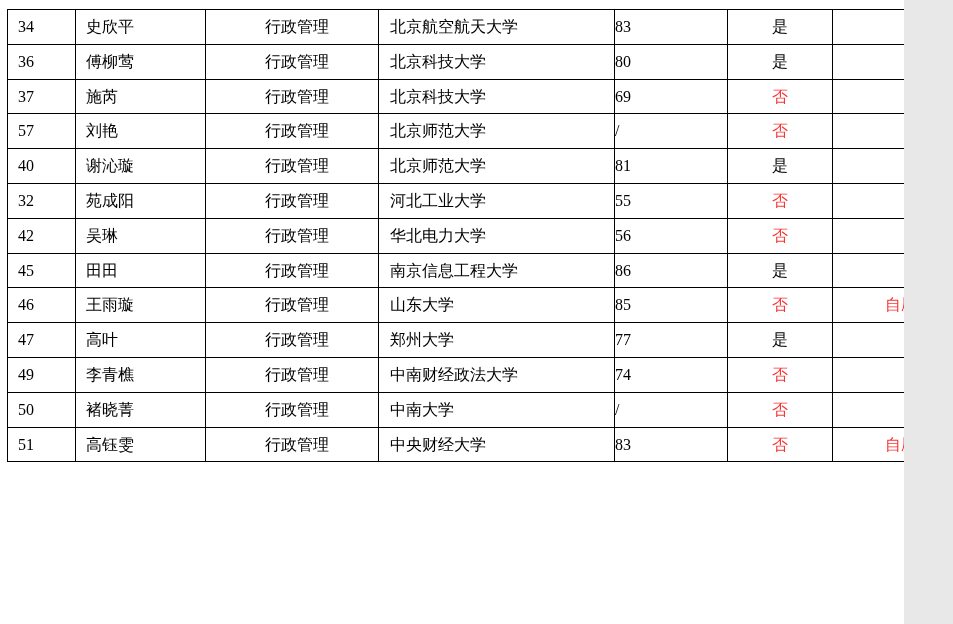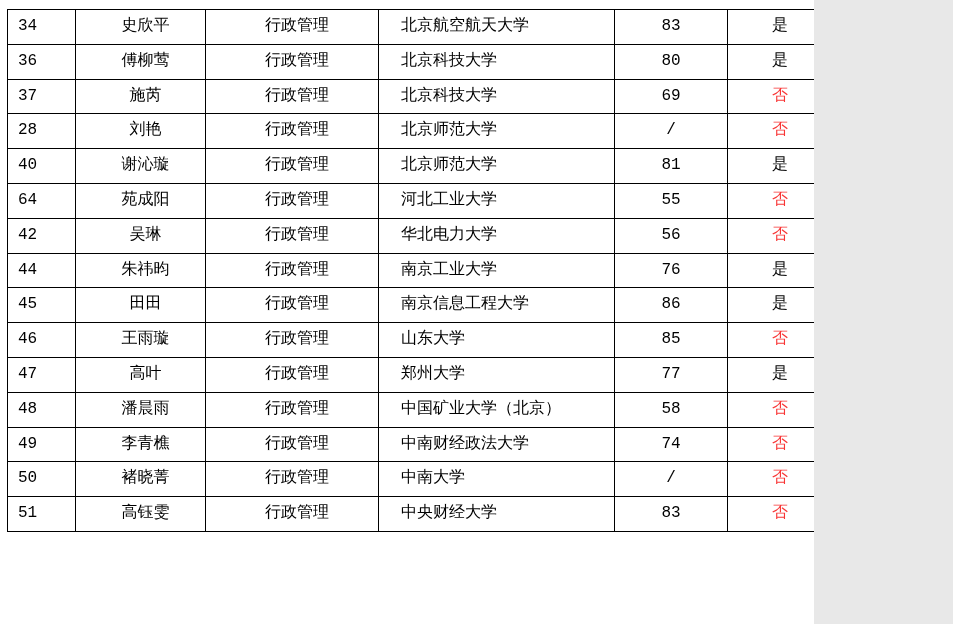--- a/index.html
+++ b/index.html
@@ -5,25 +5,25 @@
   :root {
     --text: #000000;
     --red: #f83535;
     --border: #000000;
     --bg: #ffffff;
   }
   * { margin: 0; padding: 0; box-sizing: border-box; }
   html, body { background: #e8e8e8; }
   .page {
     position: relative;
-    width: 814px;
+    width: 904px;
     height: 624px;
     background: var(--bg);
     overflow: hidden;
-    font-family: Liberation Mono, monospace;
+    font-family: Liberation Serif, serif;
     color: var(--text);
   }
   .table-clip {
     position: absolute;
     left: 7px;
     top: 9px;
     width: 942px;
     height: 615px;
     overflow: hidden;
   }
@@ -36,24 +36,24 @@
     border: 1px solid var(--border);
     height: 33.8px;
     font-size: 16px;
     line-height: 33.8px;
     white-space: nowrap;
     overflow: hidden;
     vertical-align: middle;
     color: var(--text);
   }
   td.c-no    { text-align: left;  padding-left: 10px; }
-  td.c-name  { text-align: center;  padding-left: 10px; }
+  td.c-name  { text-align: left;  padding-left: 10px; }
   td.c-major { text-align: center;  padding-left: 10px; }
-  td.c-univ  { text-align: left;  padding-left: 22px; }
-  td.c-score { text-align: center; }
+  td.c-univ  { text-align: left;  padding-left: 11px; }
+  td.c-score { }
   td.c-qualified { text-align: center; }
   td.c-remark    { text-align: right; }
 </style>
 </head>
 <body>
 
 <div class="page">
   <div class="table-clip">
     <table class="grades-table">
       <colgroup>
@@ -87,62 +87,53 @@
           <tr>
     <td class="c-no">37</td>
     <td class="c-name">施芮</td>
     <td class="c-major">行政管理</td>
     <td class="c-univ">北京科技大学</td>
     <td class="c-score">69</td>
     <td class="c-qualified" style="color: rgb(248, 53, 53);">否</td>
     <td class="c-remark"></td>
   </tr>
           <tr>
-    <td class="c-no">28</td>
+    <td class="c-no">57</td>
     <td class="c-name">刘艳</td>
     <td class="c-major">行政管理</td>
     <td class="c-univ">北京师范大学</td>
     <td class="c-score">/</td>
     <td class="c-qualified" style="color: rgb(248, 53, 53);">否</td>
     <td class="c-remark" style="color: rgb(248, 53, 53);">缺考</td>
   </tr>
           <tr>
     <td class="c-no">40</td>
     <td class="c-name">谢沁璇</td>
     <td class="c-major">行政管理</td>
     <td class="c-univ">北京师范大学</td>
     <td class="c-score">81</td>
     <td class="c-qualified">是</td>
     <td class="c-remark"></td>
   </tr>
           <tr>
-    <td class="c-no">64</td>
+    <td class="c-no">32</td>
     <td class="c-name">苑成阳</td>
     <td class="c-major">行政管理</td>
     <td class="c-univ">河北工业大学</td>
     <td class="c-score">55</td>
     <td class="c-qualified" style="color: rgb(248, 53, 53);">否</td>
     <td class="c-remark"></td>
   </tr>
           <tr>
     <td class="c-no">42</td>
     <td class="c-name">吴琳</td>
     <td class="c-major">行政管理</td>
     <td class="c-univ">华北电力大学</td>
     <td class="c-score">56</td>
     <td class="c-qualified" style="color: rgb(248, 53, 53);">否</td>
-    <td class="c-remark"></td>
-  </tr>
-          <tr>
-    <td class="c-no">44</td>
-    <td class="c-name">朱祎昀</td>
-    <td class="c-major">行政管理</td>
-    <td class="c-univ">南京工业大学</td>
-    <td class="c-score">76</td>
-    <td class="c-qualified">是</td>
     <td class="c-remark"></td>
   </tr>
           <tr>
     <td class="c-no">45</td>
     <td class="c-name">田田</td>
     <td class="c-major">行政管理</td>
     <td class="c-univ">南京信息工程大学</td>
     <td class="c-score">86</td>
     <td class="c-qualified">是</td>
     <td class="c-remark"></td>
@@ -156,29 +147,20 @@
     <td class="c-qualified" style="color: rgb(248, 53, 53);">否</td>
     <td class="c-remark" style="color: rgb(248, 53, 53);">自愿放弃</td>
   </tr>
           <tr>
     <td class="c-no">47</td>
     <td class="c-name">高叶</td>
     <td class="c-major">行政管理</td>
     <td class="c-univ">郑州大学</td>
     <td class="c-score">77</td>
     <td class="c-qualified">是</td>
-    <td class="c-remark"></td>
-  </tr>
-          <tr>
-    <td class="c-no">48</td>
-    <td class="c-name">潘晨雨</td>
-    <td class="c-major">行政管理</td>
-    <td class="c-univ">中国矿业大学（北京）</td>
-    <td class="c-score">58</td>
-    <td class="c-qualified" style="color: rgb(248, 53, 53);">否</td>
     <td class="c-remark"></td>
   </tr>
           <tr>
     <td class="c-no">49</td>
     <td class="c-name">李青樵</td>
     <td class="c-major">行政管理</td>
     <td class="c-univ">中南财经政法大学</td>
     <td class="c-score">74</td>
     <td class="c-qualified" style="color: rgb(248, 53, 53);">否</td>
     <td class="c-remark"></td>

